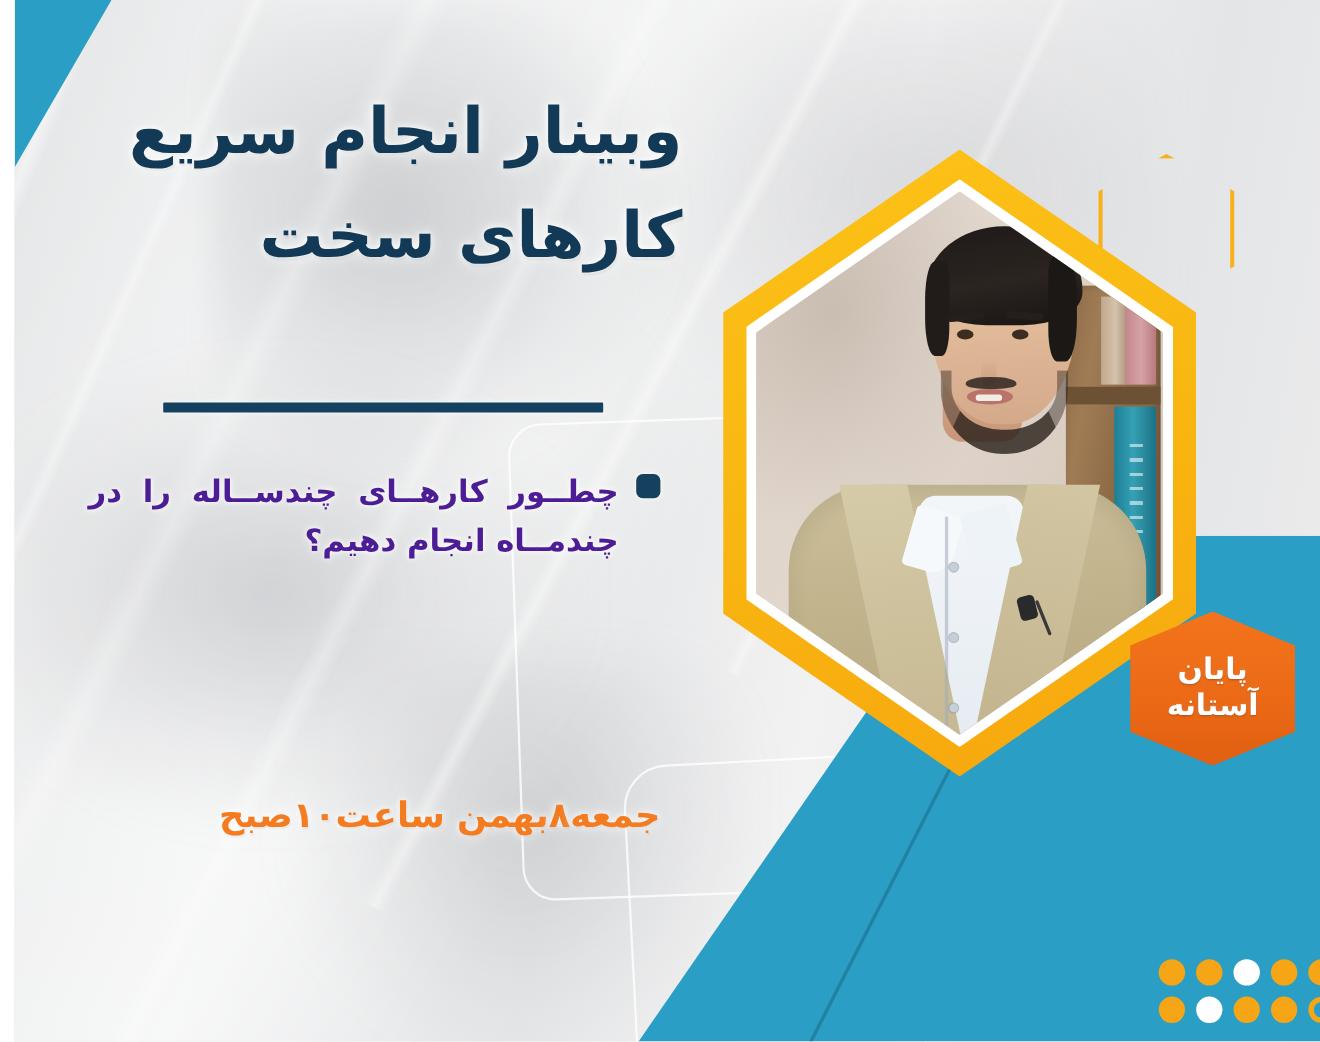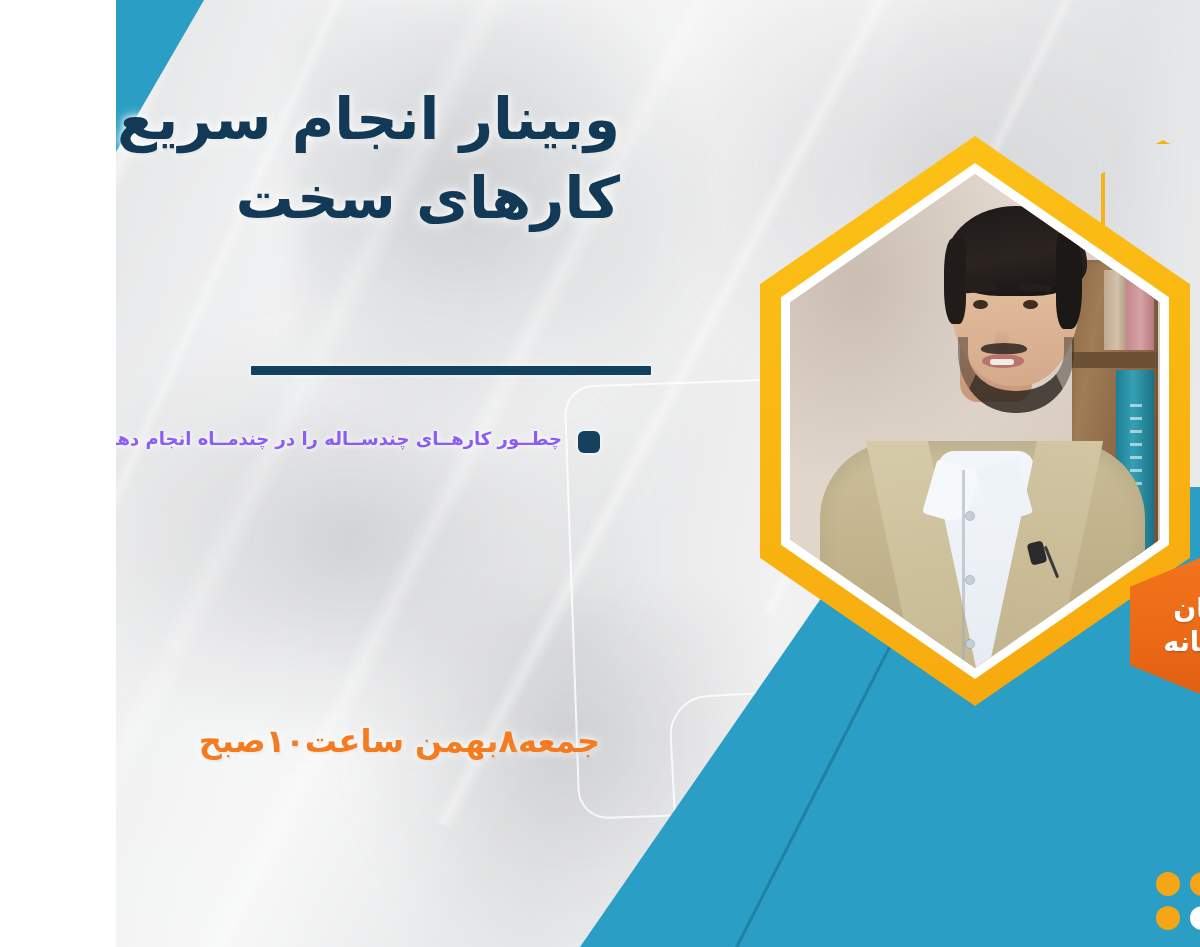--- a/index.html
+++ b/index.html
@@ -3,21 +3,21 @@
 <meta charset="utf-8">
 <title>Webinar Poster</title>
 <style>
   html, body {
     margin: 0;
     padding: 0;
     background: #ffffff;
   }
   .poster {
     position: relative;
-    width: 1084px;
+    width: 1187px;
     height: 947px;
     overflow: hidden;
     font-family: "DejaVu Sans", "Liberation Sans", sans-serif;
     background: #eceded;
   }
 
   
   .bg-base {
     position: absolute;
     inset: 0;
@@ -119,21 +119,21 @@
     font-weight: 700;
     font-size: 58px;
     line-height: 1.30;
     letter-spacing: -0.5px;
     text-shadow:
       0 0 6px rgba(255,255,255,0.95),
       0 0 14px rgba(255,255,255,0.8),
       1px 2px 2px rgba(0,0,0,0.12);
   }
   .headline .line { display: block; white-space: nowrap; }
-  .headline .line2 { margin-top: 4px; }
+  .headline .line2 { margin-top: 20px; }
 
   .divider {
     position: absolute;
     left: 135px;
     top: 366px;
     width: 400px;
     height: 9px;
     background: #14415f;
     border-radius: 1px;
     box-shadow: 0 0 5px rgba(255,255,255,0.9);
@@ -158,22 +158,22 @@
     width: 22px;
     height: 22px;
     background: #15405e;
     border-radius: 6px;
     margin-top: 7px;
     margin-left: 16px;
     box-shadow: 0 0 5px rgba(255,255,255,0.95);
   }
   .bullet-text {
     flex: 1 1 auto;
-    color: #8b5cf6;
-    font-size: 18px;
+    color: #4c1d95;
+    font-size: 28px;
     font-weight: 700;
     line-height: 1.62;
     text-align: justify;
     text-align-last: right;
     text-shadow: 0 0 5px rgba(255,255,255,0.95), 0 0 10px rgba(255,255,255,0.7);
   }
 
   
   .date-line {
     position: absolute;

